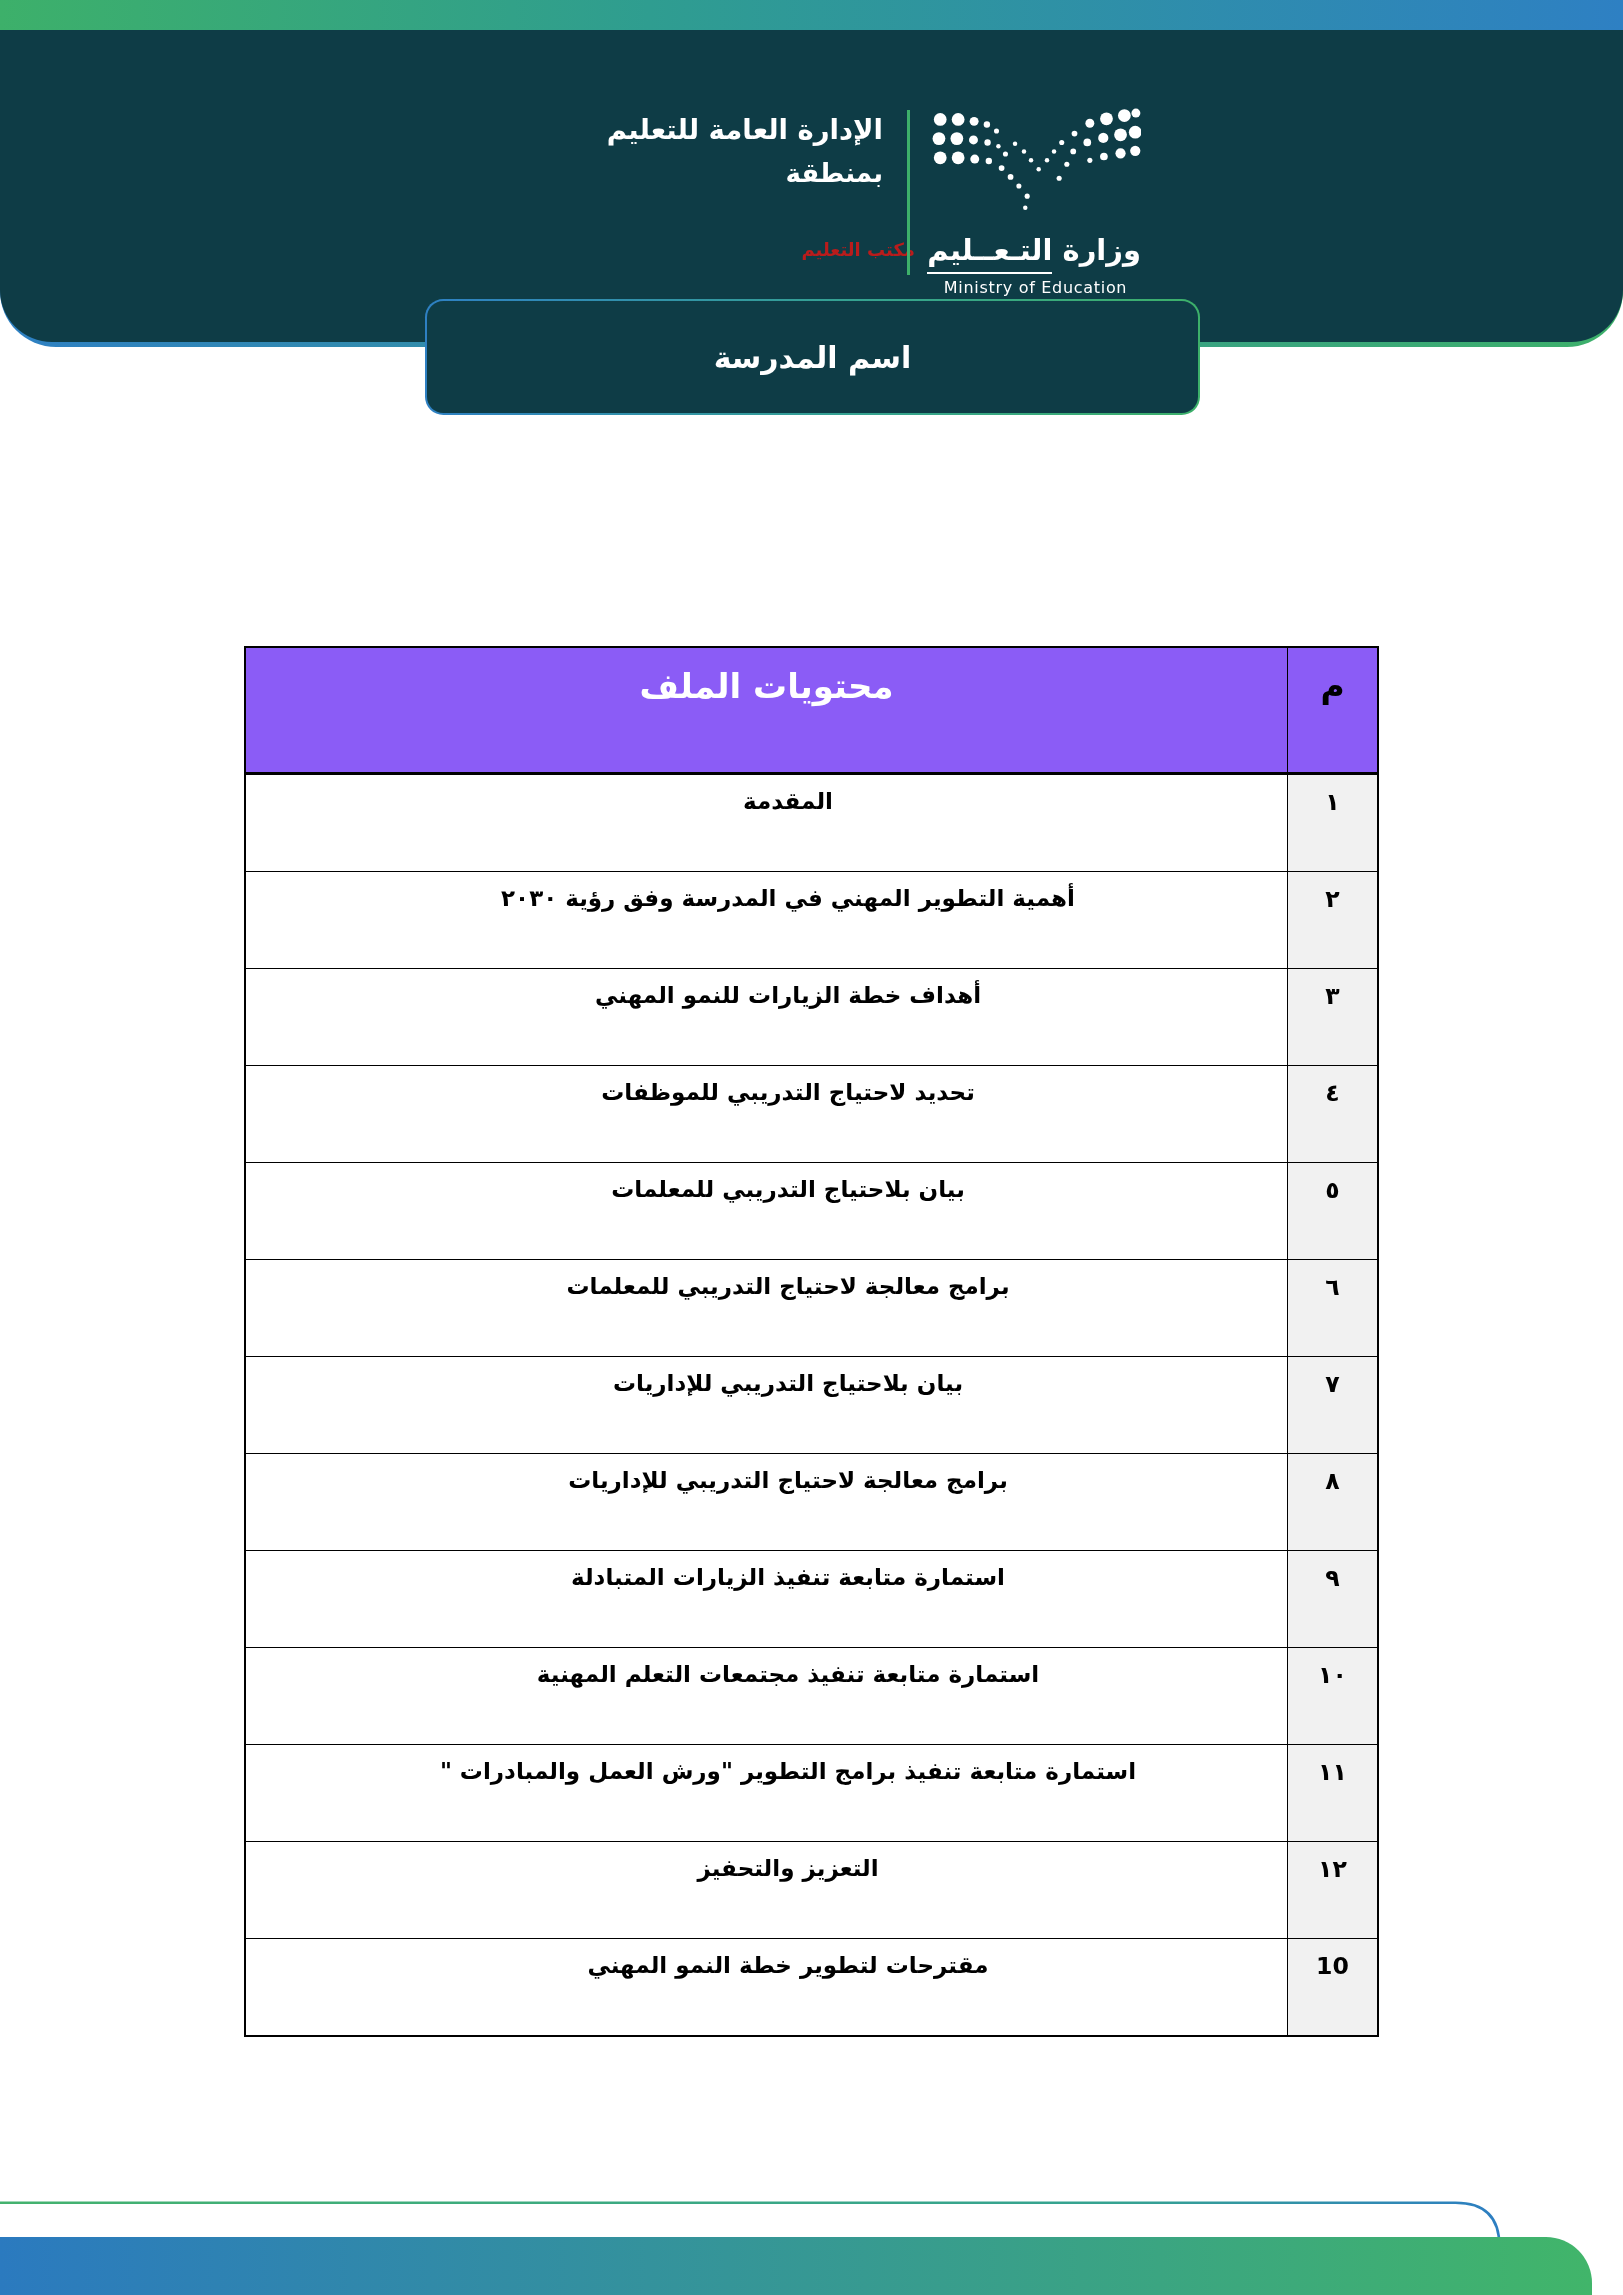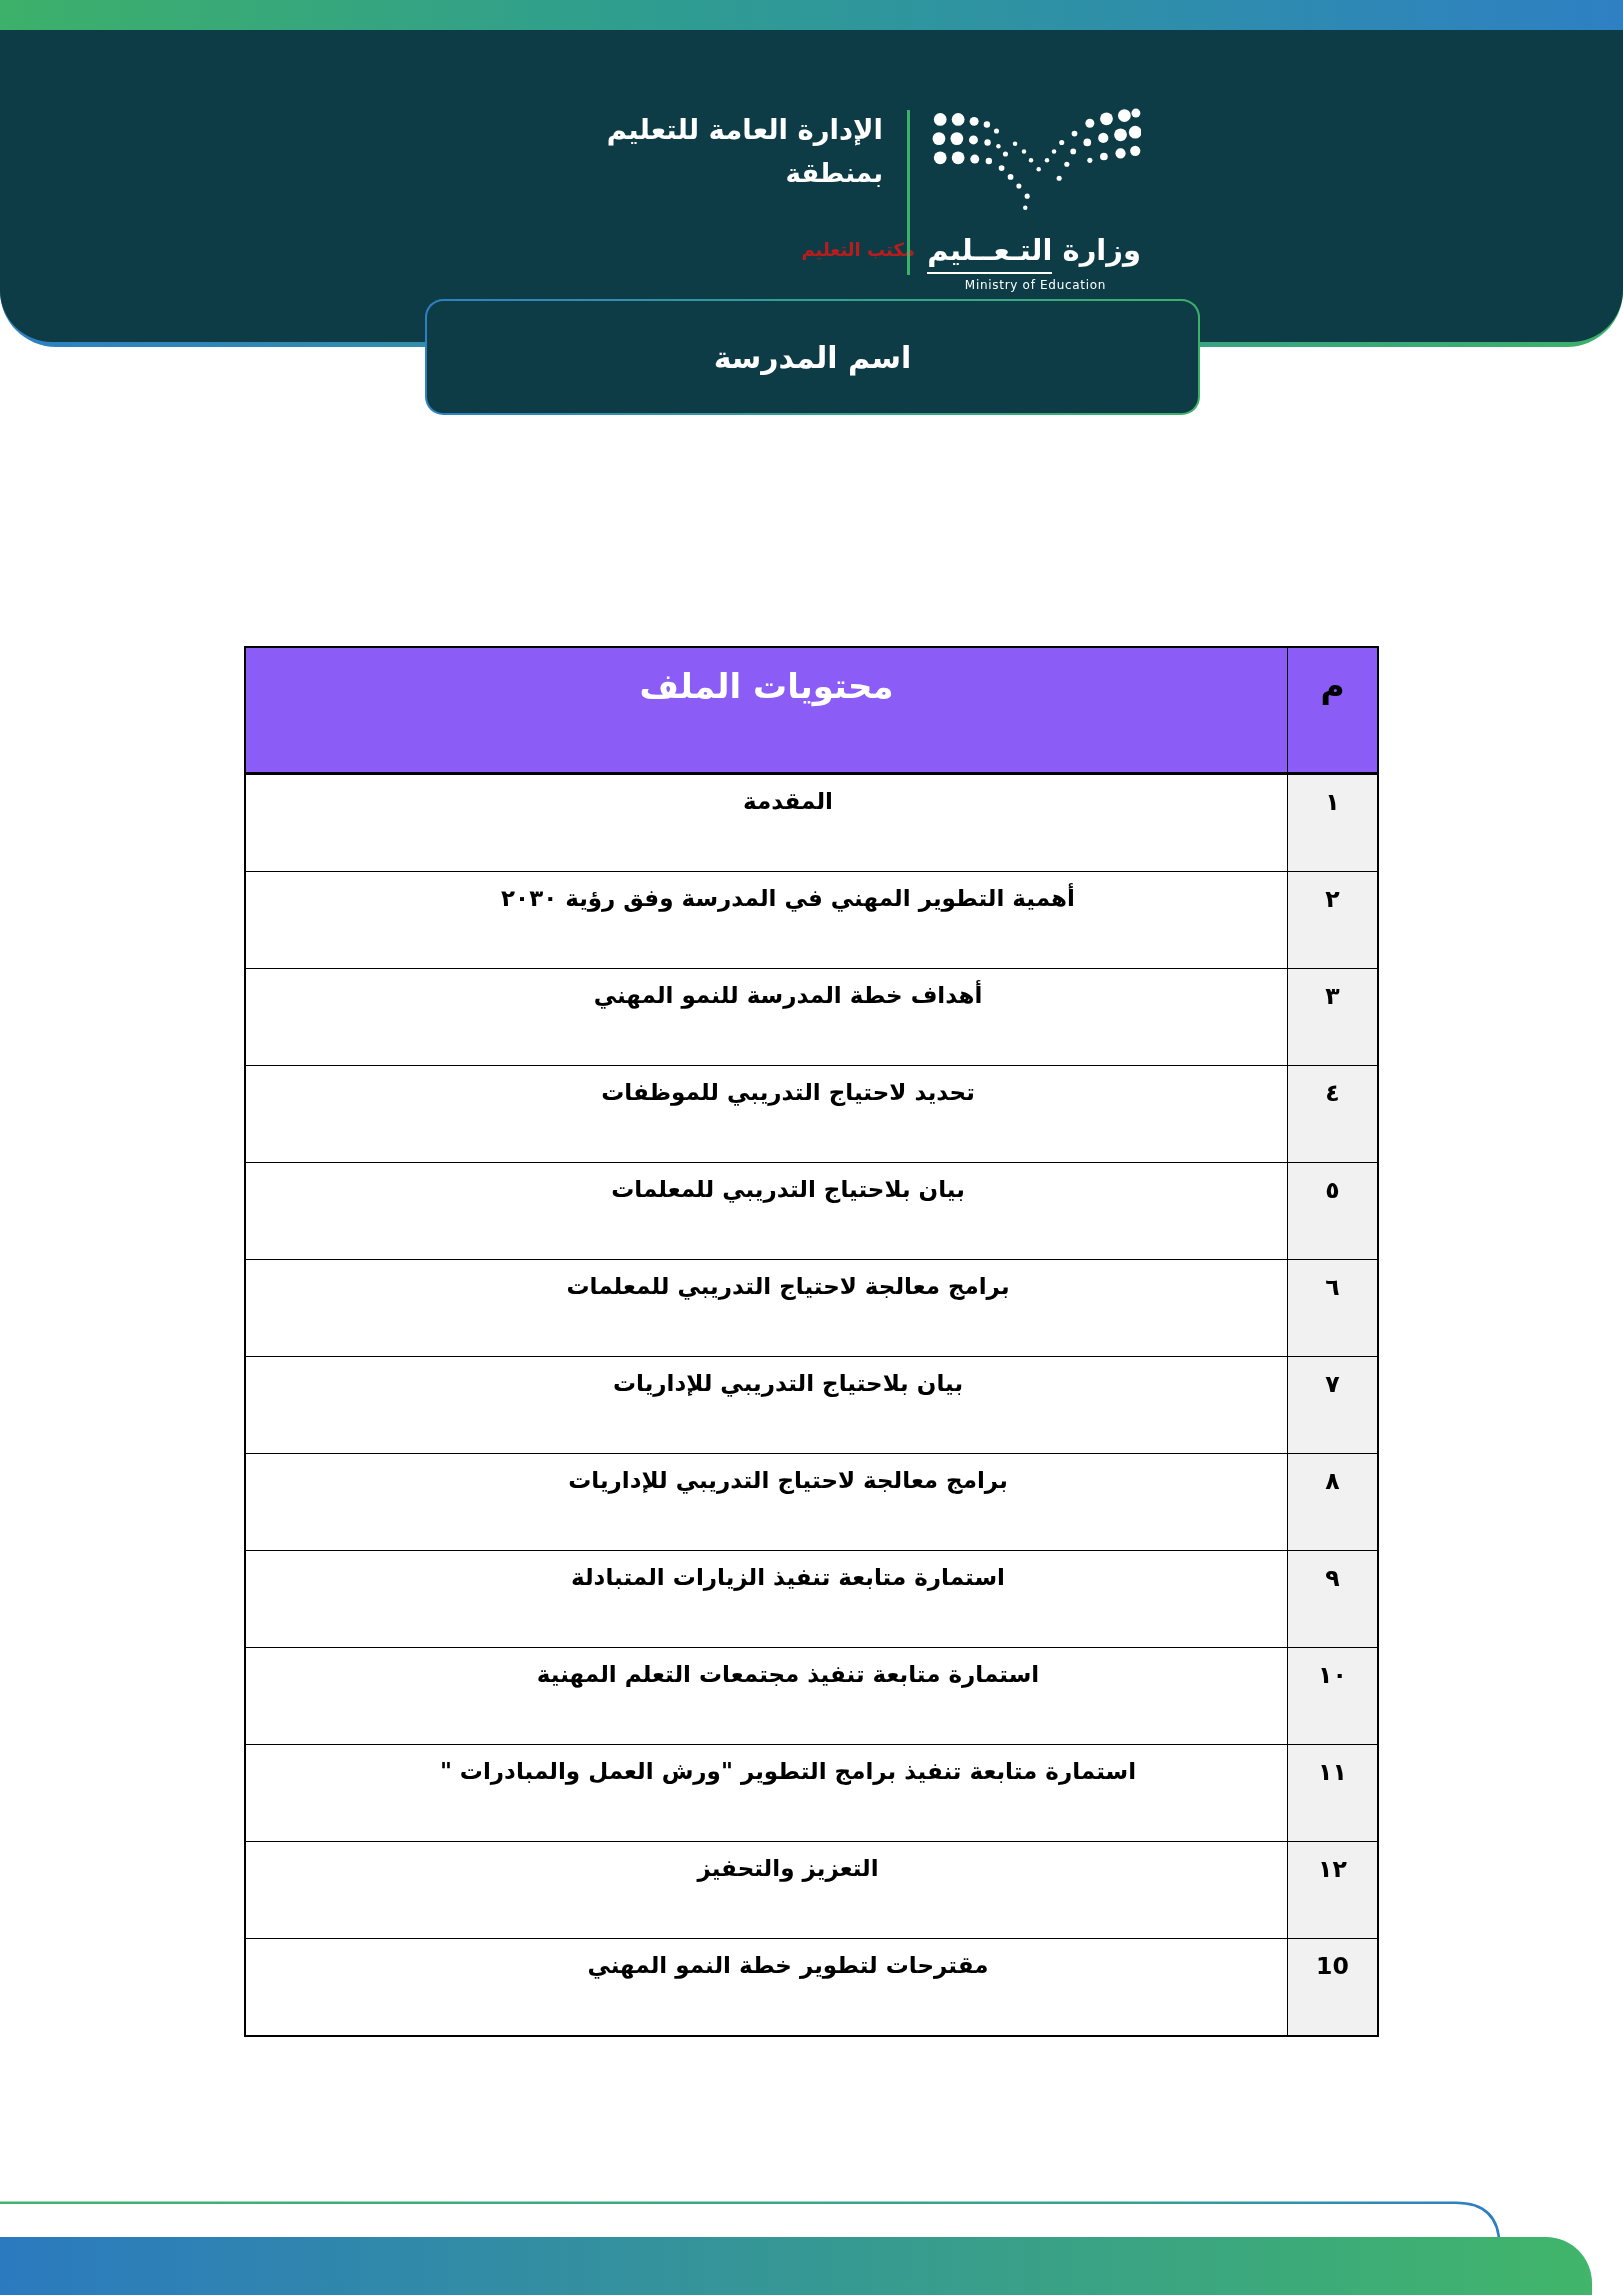--- a/index.html
+++ b/index.html
@@ -20,21 +20,21 @@
   .hdr-line{position:absolute;color:#ffffff;font-weight:bold;white-space:nowrap;}
   .hdr-line1{top:113px;right:740px;font-size:27.5px;}
   .hdr-line2{top:158px;right:740px;font-size:26px;}
   .hdr-line3{top:239px;right:708px;font-size:18px;color:#b91c1c;}
   .hdr-sep{position:absolute;left:907px;top:110px;width:3.3px;height:165px;background:#3db06a;}
   
   .logo{position:absolute;left:930px;top:106px;width:211px;text-align:center;}
   .logo svg{display:block;margin:0 auto;}
   .logo-wordmark{color:#ffffff;font-size:29px;font-weight:bold;margin-top:17px;white-space:nowrap;}
   .logo-underline{border-bottom:2.6px solid #ffffff;padding-bottom:4.6px;}
-  .logo-en{color:#ffffff;font-size:12px;margin-top:10.5px;letter-spacing:0.7px;white-space:nowrap;}
+  .logo-en{color:#ffffff;font-size:16px;margin-top:10.5px;letter-spacing:0.7px;white-space:nowrap;}
   
   .school-outer{position:absolute;left:425px;top:299px;width:775px;height:116px;
     background:linear-gradient(to left,#3db06a 0%,#35a291 45%,#2e80c3 100%);
     border-radius:18.3px;}
   .school-inner{position:absolute;left:2px;top:2px;right:2px;bottom:2px;
     background:#0e3c46;border-radius:16.4px;display:flex;align-items:center;justify-content:center;}
   .school-label{color:#ffffff;font-size:30px;font-weight:bold;}
   
   .toc-wrap{position:absolute;left:244px;top:646px;width:1135px;direction:rtl;}
   table.toc{width:100%;border-collapse:collapse;border:2.6px solid #000;}
@@ -144,21 +144,21 @@
           <td class="cell-title">المقدمة</td>
         </tr>
 
         <tr>
           <td class="cell-num">٢</td>
           <td class="cell-title">أهمية التطوير المهني في المدرسة وفق رؤية ٢٠٣٠</td>
         </tr>
 
         <tr>
           <td class="cell-num">٣</td>
-          <td class="cell-title">أهداف خطة المدرسة للنمو المهني</td>
+          <td class="cell-title">أهداف خطة الزيارات للنمو المهني</td>
         </tr>
 
         <tr>
           <td class="cell-num">٤</td>
           <td class="cell-title">تحديد لاحتياج التدريبي للموظفات</td>
         </tr>
 
         <tr>
           <td class="cell-num">٥</td>
           <td class="cell-title">بيان بلاحتياج التدريبي للمعلمات</td>

